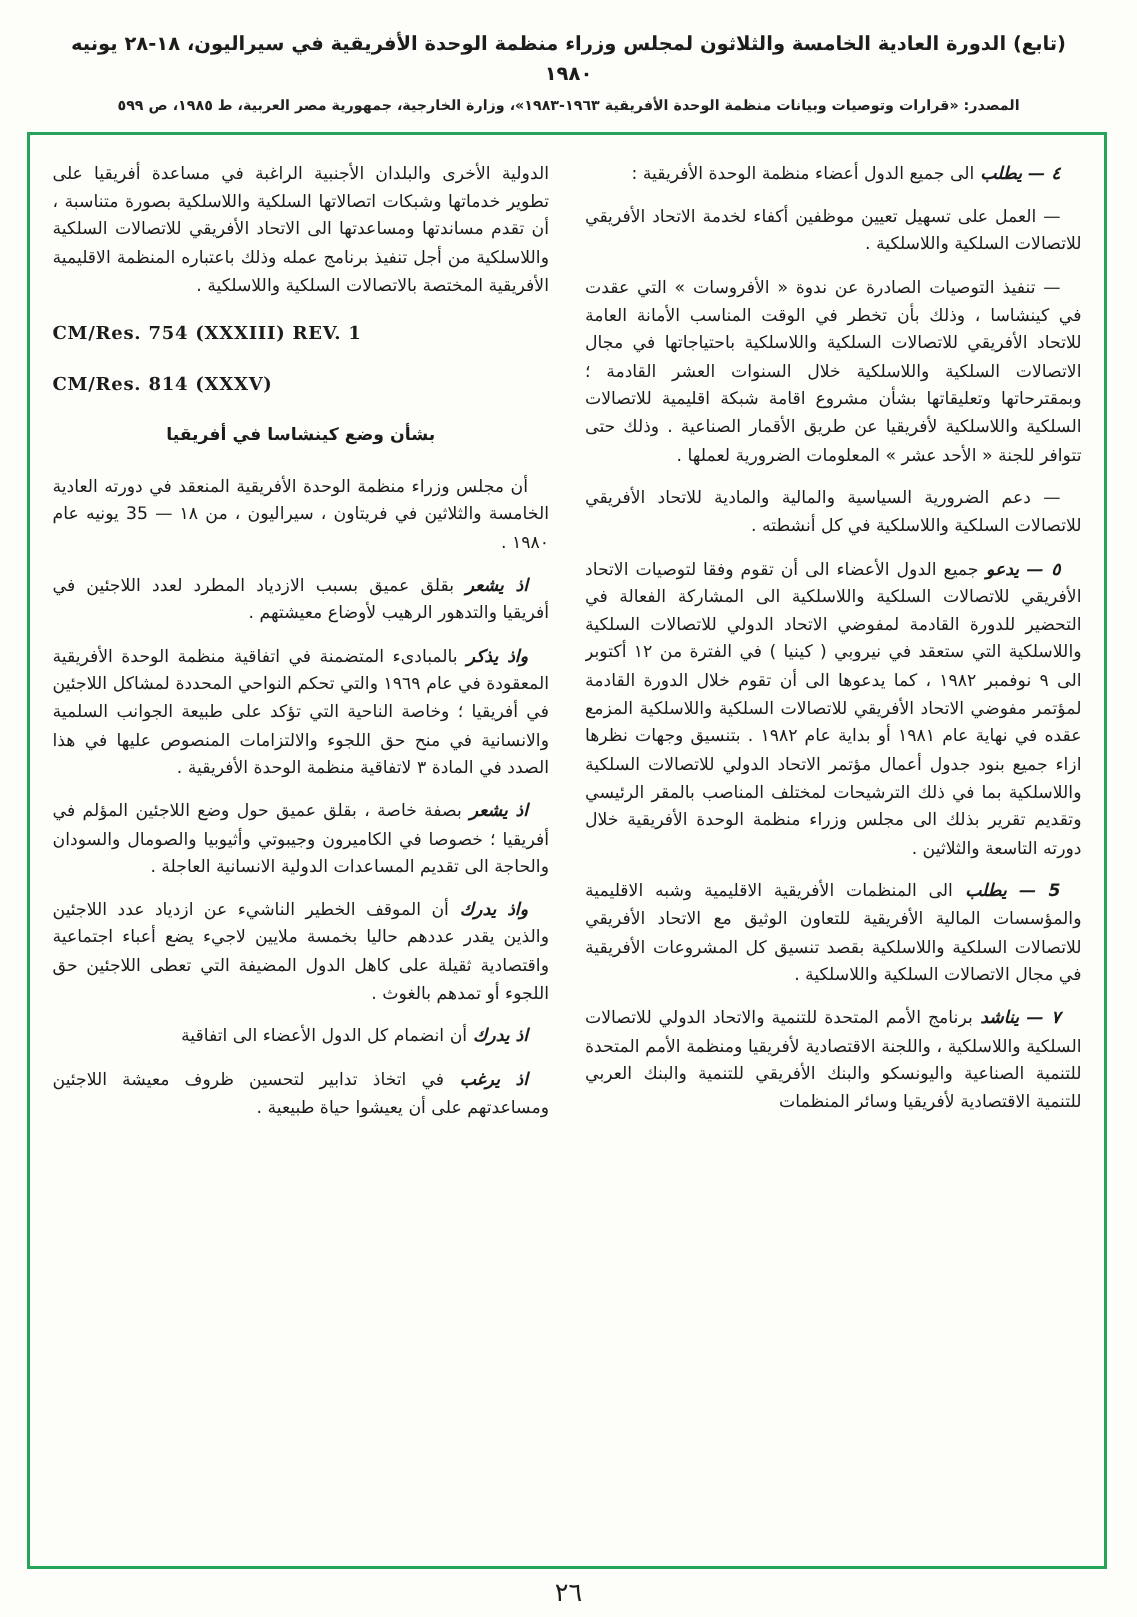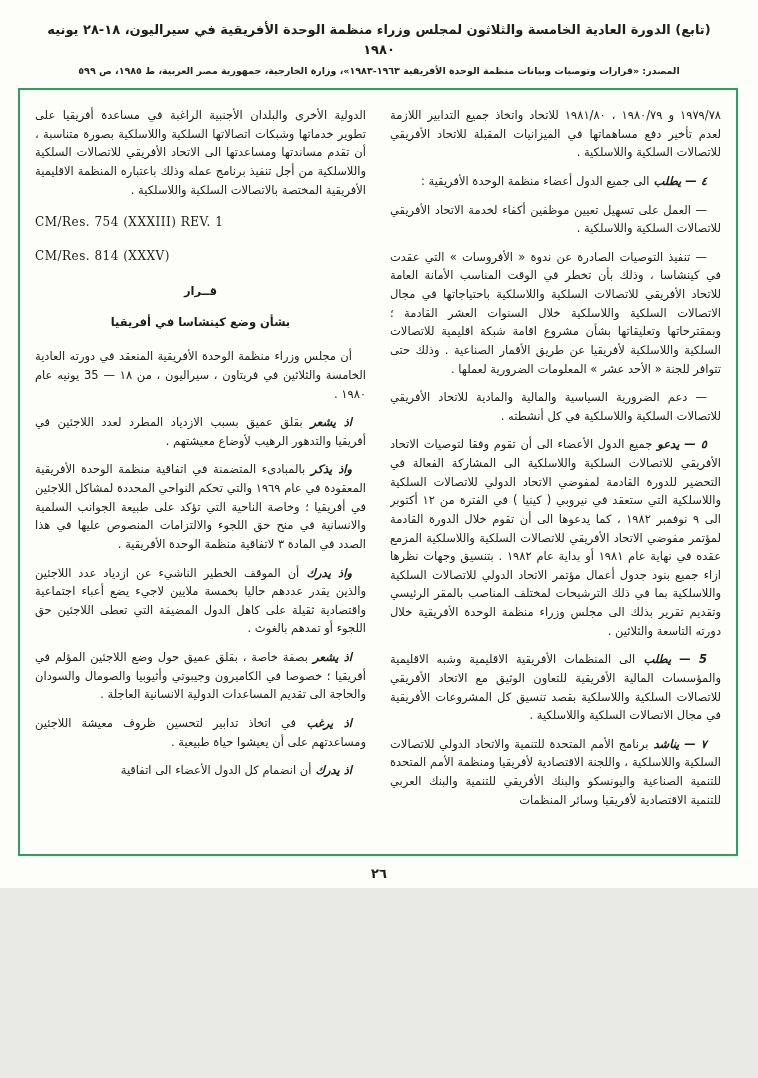--- a/index.html
+++ b/index.html
@@ -1,18 +1,18 @@
 <!DOCTYPE html>
 <html lang="ar" dir="rtl"><head>
 <meta charset="utf-8">
 <style>
   html,body { margin:0; padding:0; background:#e9e9e6; }
   .page {
     position:relative;
-    width:758px; height:888px;
+    width:758px; height:1078px;
     margin:0 auto;
     background:#fdfdfa;
     color:#1c1c1c;
     font-family:"DejaVu Sans", sans-serif;
     direction:rtl;
     overflow:hidden;
   }
   .page-header { padding-top:20px; text-align:center; }
   .header-title {
     font-size:13px; font-weight:bold; line-height:1.5;
@@ -45,61 +45,60 @@
   }
   .para.center-sub {
     text-align:center; font-weight:bold;
     margin:0 0 16px;
   }
   .para.latin {
     direction:ltr; text-align:left;
     font-family:"DejaVu Serif", serif;
     font-size:12px; letter-spacing:0.5px;
     margin:14px 0 14px;
+    font-weight:bold;
   }
   .page-footer {
     position:absolute; bottom:6px; left:0; right:0;
     text-align:center;
   }
-  .page-number { font-size:13px; font-weight:bold; }
+  .page-number { font-size:17px; font-weight:normal; }
 </style>
 </head>
 <body>
 
 <div class="page">
 
   <header class="page-header">
     <div class="header-title">(تابع) الدورة العادية الخامسة والثلاثون لمجلس وزراء منظمة الوحدة الأفريقية في سيراليون، ١٨-٢٨ يونيه ١٩٨٠</div>
     <div class="header-source">المصدر: «قرارات وتوصيات وبيانات منظمة الوحدة الأفريقية ١٩٦٣-١٩٨٣»، وزارة الخارجية، جمهورية مصر العربية، ط ١٩٨٥، ص ٥٩٩</div>
   </header>
 
   <div class="frame" style="border-color: rgb(39, 163, 90);">
     <div class="col col-right">
-        <p class="para normal">١٩٧٩/٧٨ و ١٩٨٠/٧٩ ، ١٩٨١/٨٠ للاتحاد واتخاذ جميع التدابير اللازمة لعدم تأخير دفع مساهماتها في الميزانيات المقبلة للاتحاد الأفريقي للاتصالات السلكية واللاسلكية .</p>
         <p class="para indent"><b>٤ — يطلب </b>الى جميع الدول أعضاء منظمة الوحدة الأفريقية :</p>
         <p class="para indent">— العمل على تسهيل تعيين موظفين أكفاء لخدمة الاتحاد الأفريقي للاتصالات السلكية واللاسلكية .</p>
         <p class="para indent">— تنفيذ التوصيات الصادرة عن ندوة « الأفروسات » التي عقدت في كينشاسا ، وذلك بأن تخطر في الوقت المناسب الأمانة العامة للاتحاد الأفريقي للاتصالات السلكية واللاسلكية باحتياجاتها في مجال الاتصالات السلكية واللاسلكية خلال السنوات العشر القادمة ؛ وبمقترحاتها وتعليقاتها بشأن مشروع اقامة شبكة اقليمية للاتصالات السلكية واللاسلكية لأفريقيا عن طريق الأقمار الصناعية . وذلك حتى تتوافر للجنة « الأحد عشر » المعلومات الضرورية لعملها .</p>
         <p class="para indent">— دعم الضرورية السياسية والمالية والمادية للاتحاد الأفريقي للاتصالات السلكية واللاسلكية في كل أنشطته .</p>
         <p class="para indent"><b>٥ — يدعو </b>جميع الدول الأعضاء الى أن تقوم وفقا لتوصيات الاتحاد الأفريقي للاتصالات السلكية واللاسلكية الى المشاركة الفعالة في التحضير للدورة القادمة لمفوضي الاتحاد الدولي للاتصالات السلكية واللاسلكية التي ستعقد في نيروبي ( كينيا ) في الفترة من ١٢ أكتوبر الى ٩ نوفمبر ١٩٨٢ ، كما يدعوها الى أن تقوم خلال الدورة القادمة لمؤتمر مفوضي الاتحاد الأفريقي للاتصالات السلكية واللاسلكية المزمع عقده في نهاية عام ١٩٨١ أو بداية عام ١٩٨٢ . بتنسيق وجهات نظرها ازاء جميع بنود جدول أعمال مؤتمر الاتحاد الدولي للاتصالات السلكية واللاسلكية بما في ذلك الترشيحات لمختلف المناصب بالمقر الرئيسي وتقديم تقرير بذلك الى مجلس وزراء منظمة الوحدة الأفريقية خلال دورته التاسعة والثلاثين .</p>
         <p class="para indent"><b>5 — يطلب </b>الى المنظمات الأفريقية الاقليمية وشبه الاقليمية والمؤسسات المالية الأفريقية للتعاون الوثيق مع الاتحاد الأفريقي للاتصالات السلكية واللاسلكية بقصد تنسيق كل المشروعات الأفريقية في مجال الاتصالات السلكية واللاسلكية .</p>
         <p class="para indent"><b>٧ — يناشد </b>برنامج الأمم المتحدة للتنمية والاتحاد الدولي للاتصالات السلكية واللاسلكية ، واللجنة الاقتصادية لأفريقيا ومنظمة الأمم المتحدة للتنمية الصناعية واليونسكو والبنك الأفريقي للتنمية والبنك العربي للتنمية الاقتصادية لأفريقيا وسائر المنظمات</p>
       </div>
     <div class="col col-left">
         <p class="para normal">الدولية الأخرى والبلدان الأجنبية الراغبة في مساعدة أفريقيا على تطوير خدماتها وشبكات اتصالاتها السلكية واللاسلكية بصورة متناسبة ، أن تقدم مساندتها ومساعدتها الى الاتحاد الأفريقي للاتصالات السلكية واللاسلكية من أجل تنفيذ برنامج عمله وذلك باعتباره المنظمة الاقليمية الأفريقية المختصة بالاتصالات السلكية واللاسلكية .</p>
         <p class="para latin">CM/Res. 754 (XXXIII) REV. 1</p>
         <p class="para latin">CM/Res. 814 (XXXV)</p>
-        <p class="para center">قــرار</p>
         <p class="para center-sub">بشأن وضع كينشاسا في أفريقيا</p>
         <p class="para indent">أن مجلس وزراء منظمة الوحدة الأفريقية المنعقد في دورته العادية الخامسة والثلاثين في فريتاون ، سيراليون ، من ١٨ — 35 يونيه عام ١٩٨٠ .</p>
         <p class="para indent"><b>اذ يشعر </b>بقلق عميق بسبب الازدياد المطرد لعدد اللاجئين في أفريقيا والتدهور الرهيب لأوضاع معيشتهم .</p>
         <p class="para indent"><b>واذ يذكر </b>بالمبادىء المتضمنة في اتفاقية منظمة الوحدة الأفريقية المعقودة في عام ١٩٦٩ والتي تحكم النواحي المحددة لمشاكل اللاجئين في أفريقيا ؛ وخاصة الناحية التي تؤكد على طبيعة الجوانب السلمية والانسانية في منح حق اللجوء والالتزامات المنصوص عليها في هذا الصدد في المادة ٣ لاتفاقية منظمة الوحدة الأفريقية .</p>
+        <p class="para indent"><b>اذ يشعر </b>بصفة خاصة ، بقلق عميق حول وضع اللاجئين المؤلم في أفريقيا ؛ خصوصا في الكاميرون وجيبوتي وأثيوبيا والصومال والسودان والحاجة الى تقديم المساعدات الدولية الانسانية العاجلة .</p>
         <p class="para indent"><b>واذ يدرك </b>أن الموقف الخطير الناشيء عن ازدياد عدد اللاجئين والذين يقدر عددهم حاليا بخمسة ملايين لاجيء يضع أعباء اجتماعية واقتصادية ثقيلة على كاهل الدول المضيفة التي تعطى اللاجئين حق اللجوء أو تمدهم بالغوث .</p>
-        <p class="para indent"><b>اذ يشعر </b>بصفة خاصة ، بقلق عميق حول وضع اللاجئين المؤلم في أفريقيا ؛ خصوصا في الكاميرون وجيبوتي وأثيوبيا والصومال والسودان والحاجة الى تقديم المساعدات الدولية الانسانية العاجلة .</p>
+        <p class="para indent"><b>اذ يدرك </b>أن انضمام كل الدول الأعضاء الى اتفاقية</p>
         <p class="para indent"><b>اذ يرغب </b>في اتخاذ تدابير لتحسين ظروف معيشة اللاجئين ومساعدتهم على أن يعيشوا حياة طبيعية .</p>
-        <p class="para indent"><b>اذ يدرك </b>أن انضمام كل الدول الأعضاء الى اتفاقية</p>
       </div>
   </div>
 
   <footer class="page-footer">
     <span class="page-number">٢٦</span>
   </footer>
 
 </div>
 
 </body></html>

